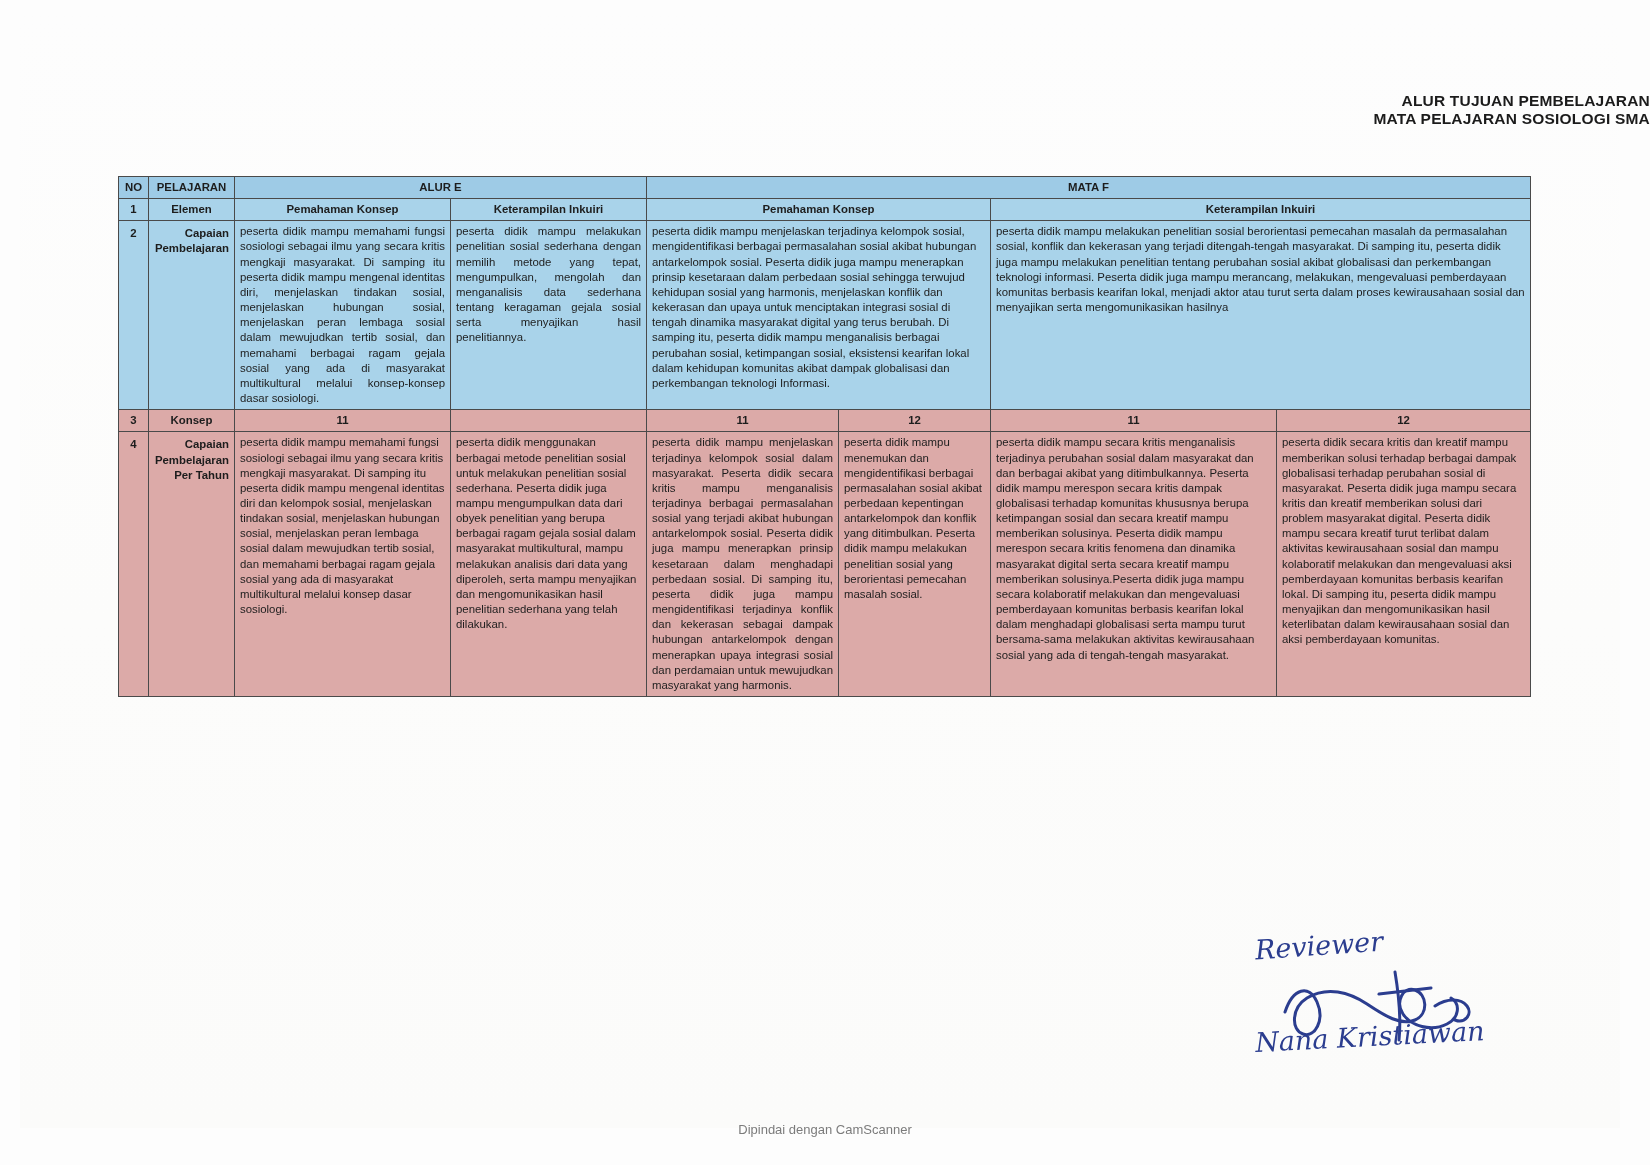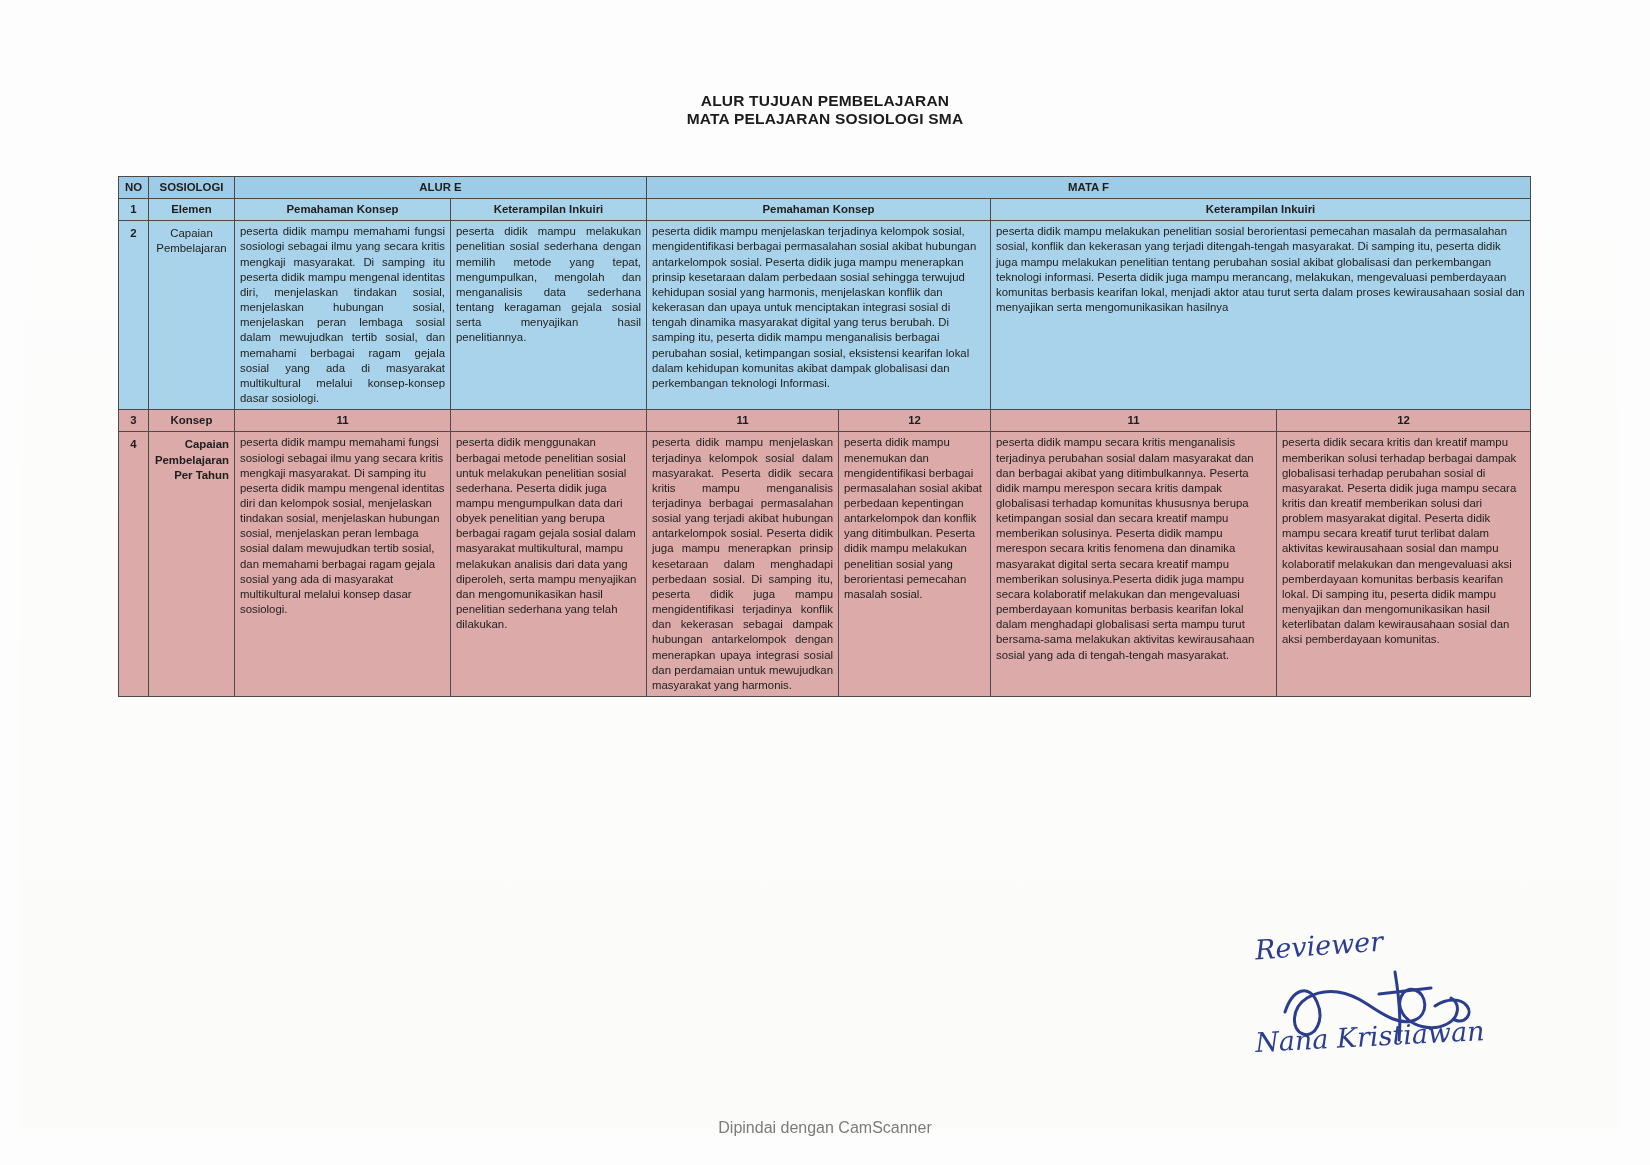--- a/index.html
+++ b/index.html
@@ -27,21 +27,21 @@
     position: absolute;
     left: 20px; top: 8px;
     width: 1600px; height: 1120px;
     background: linear-gradient(180deg,#fdfdfd 0%, #fcfcfb 55%, #fbfbfa 100%);
   }
 
   .doc-title {
     position: absolute;
     left: 0; right: 0;
     top: 92px;
-    text-align: center;
+    text-align: right;
     font-size: 15.5px;
     font-weight: bold;
     letter-spacing: .2px;
     color: #1b1b1b;
   }
   .doc-title .line2 {
   }
 
   .table-wrap {
     position: absolute;
@@ -85,22 +85,22 @@
     font-weight: bold;
     font-size: 11.4px;
     padding: 4px 4px;
     vertical-align: middle;
   }
   .cp-row td {
     background: #a9d3ea;
     vertical-align: top;
   }
   .cp-row td.lbl {
-    text-align: center;
-    font-weight: normal;
+    text-align: right;
+    font-weight: bold;
     vertical-align: top;
     padding-top: 5px;
   }
   .cp-row td.num {
     text-align: center;
     font-weight: bold;
     vertical-align: top;
     padding-top: 5px;
   }
   .kelas-row td {
@@ -156,21 +156,21 @@
   .sign-svg {
     position: absolute;
     left: 20px;
     top: 24px;
   }
   .footer-note {
     position: absolute;
     left: 0; right: 0;
     bottom: 28px;
     text-align: center;
-    font-size: 16px;
+    font-size: 13px;
     color: #7b7b7b;
   }
 </style>
 </head>
 <body>
 
 <div class="page">
   <div class="paper-tint"></div>
 
   <div class="doc-title">
@@ -186,21 +186,21 @@
           <col class="c-e1">
           <col class="c-e2">
         <col class="c-f1a">
           <col class="c-f1b">
           <col class="c-f2a">
           <col class="c-f2b">
       </colgroup>
       <tbody>
         <tr class="hdr-row">
           <td>NO</td>
-          <td>SOSIOLOGI</td>
+          <td>PELAJARAN</td>
           <td colspan="2">ALUR E</td>
           <td colspan="4">MATA F</td>
         </tr>
 
         <tr class="sub-row">
           <td>1</td>
           <td>Elemen</td>
           <td>Pemahaman Konsep</td>
           <td>Keterampilan Inkuiri</td>
           <td colspan="2">Pemahaman Konsep</td>

